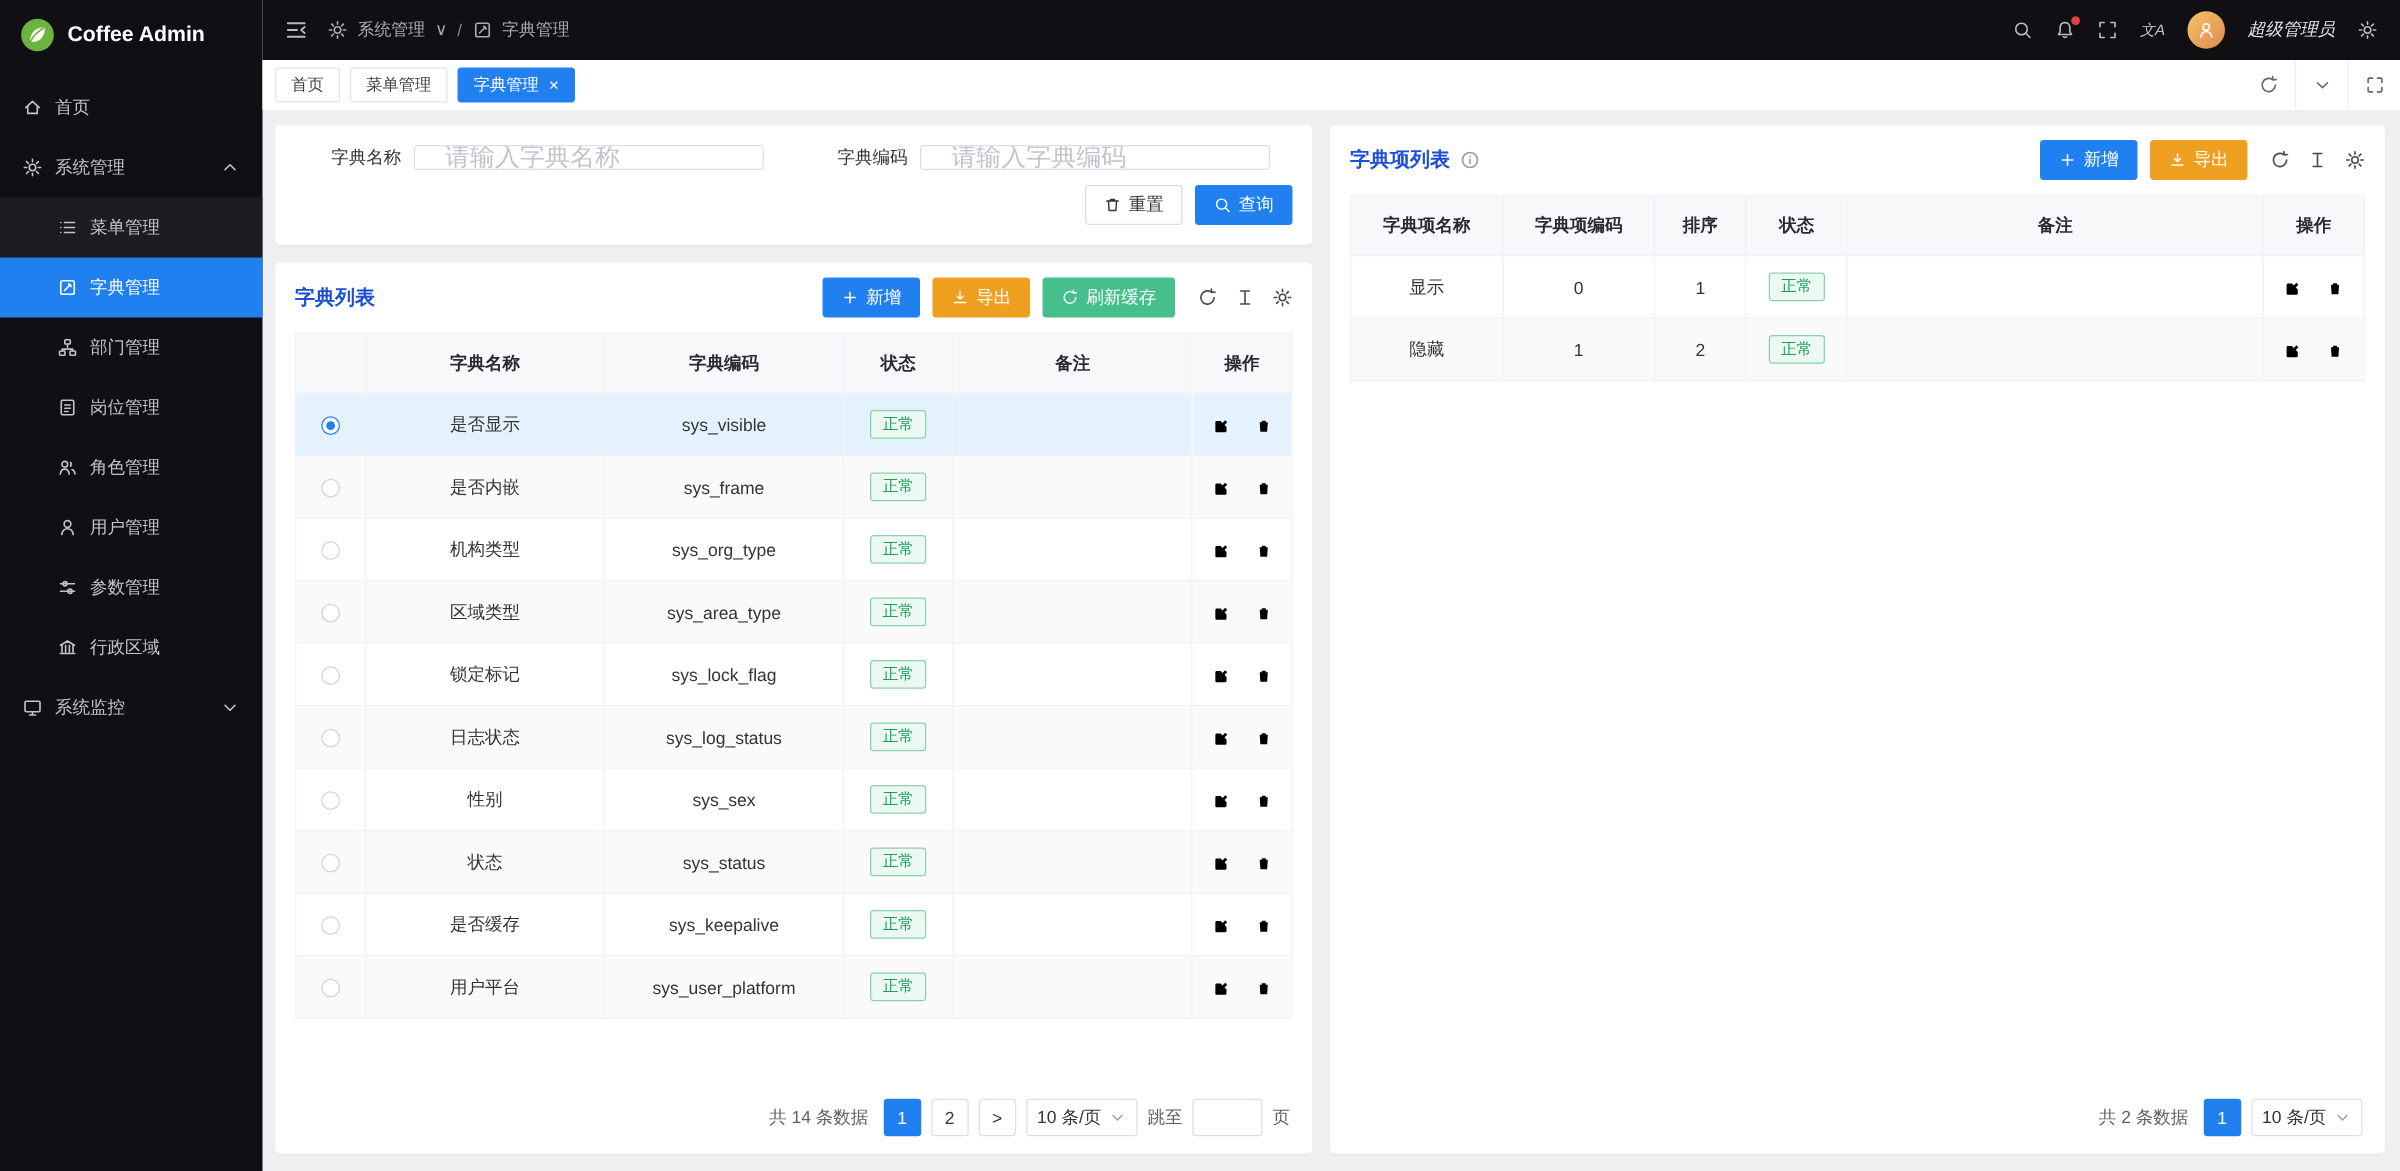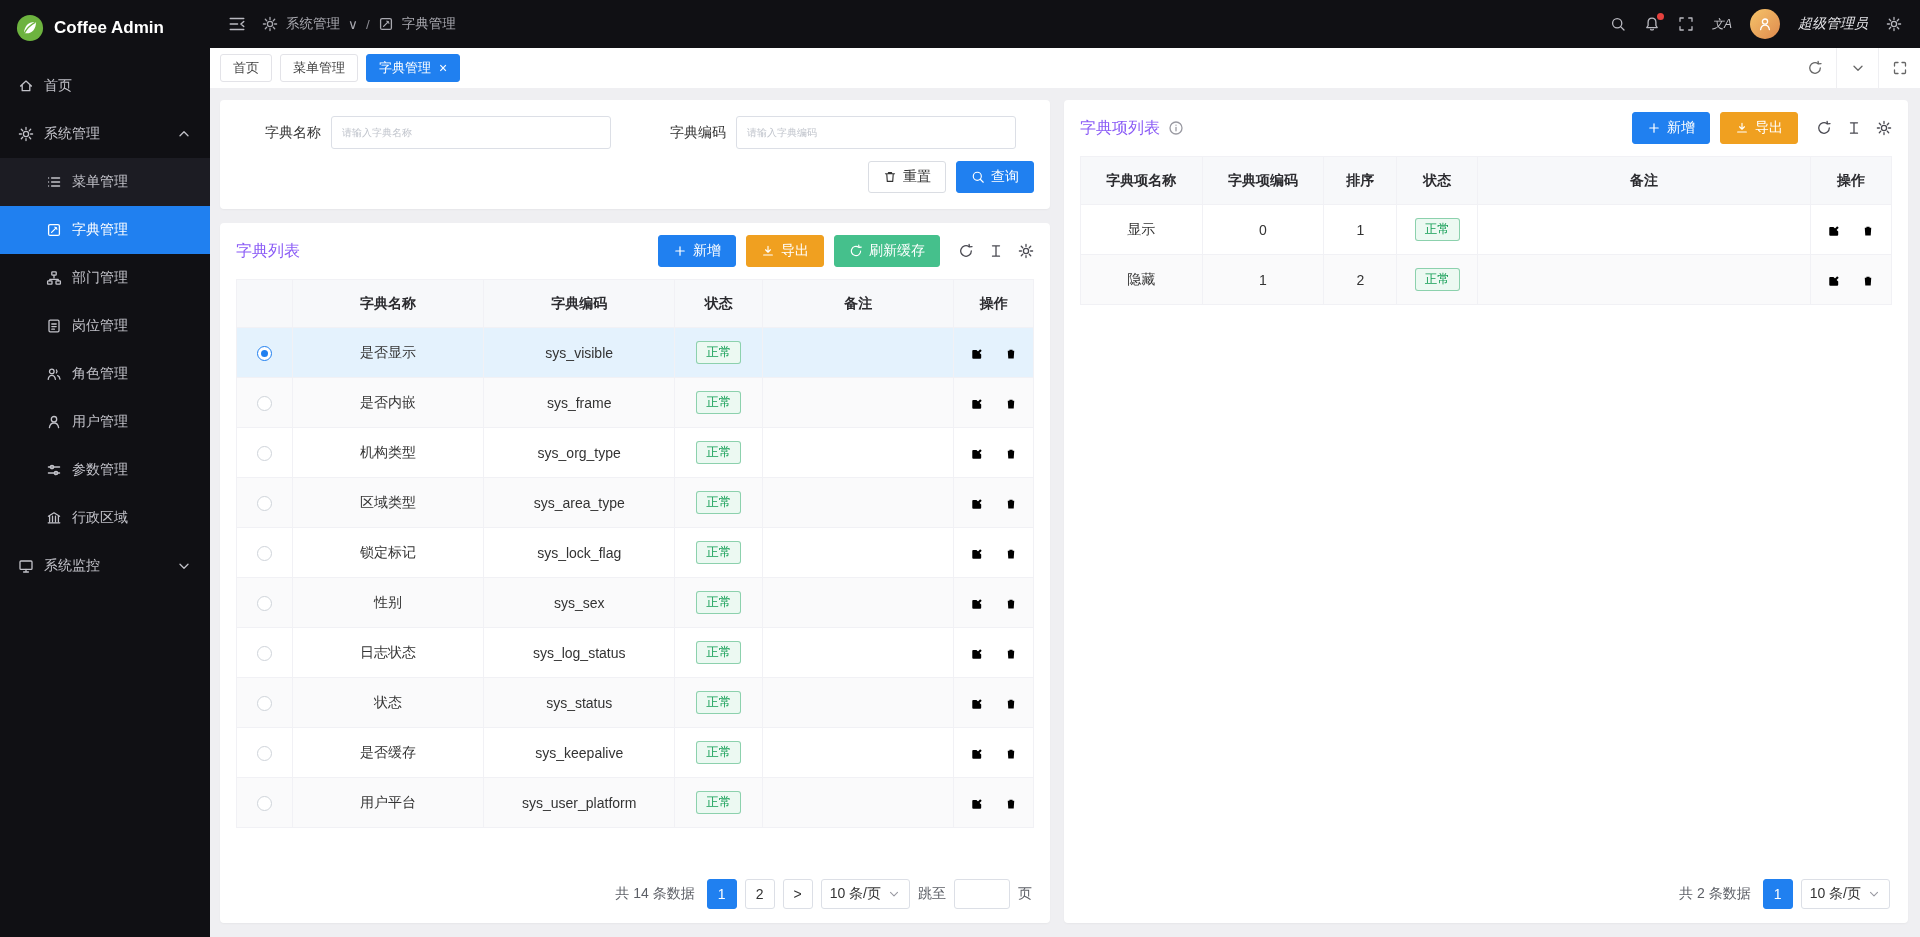--- a/index.html
+++ b/index.html
@@ -47,34 +47,34 @@
   .content { flex:1; display:flex; gap:14px; padding:12px 12px 14px 10px; min-height:0; }
   .col-left { width:830px; min-width:830px; display:flex; flex-direction:column; gap:14px; }
   .col-right { flex:1; display:flex; flex-direction:column; min-width:0; }
   .card { background:#fff; border-radius:4px; box-shadow:0 1px 2px rgba(0,0,0,.04); }
 
   
   .search-card { padding:16px 16px 16px; }
   .search-row { display:flex; gap:30px; }
   .field { display:flex; align-items:center; gap:10px; }
   .field-label { width:85px; text-align:right; font-size:14px; color:#333; white-space:nowrap; }
-  .tinput { width:280px; height:33px; border:1px solid #dcdfe6; border-radius:3px; padding:0 10px; font-size:10px; color:#333; outline:none; font-family:inherit; }
+  .tinput { width:280px; height:20px; border:1px solid #dcdfe6; border-radius:3px; padding:0 24px; font-size:20px; color:#333; outline:none; font-family:inherit; }
   .tinput::placeholder { color:#c0c4cc; }
   .search-actions { display:flex; justify-content:flex-end; gap:10px; margin-top:12px; }
 
   
   .btn { height:32px; padding:0 14px; border-radius:3px; border:1px solid #dadde3; background:#fff; color:#333; font-size:14px; display:inline-flex; align-items:center; gap:6px; cursor:pointer; white-space:nowrap; font-family:inherit; }
   .btn-primary { background:#2080f0; border-color:#2080f0; color:#fff; }
   .btn-warning { background:#f0a020; border-color:#f0a020; color:#fff; }
   .btn-success { background:#45c08c; border-color:#45c08c; color:#fff; }
 
   
   .table-card { flex:1; display:flex; flex-direction:column; padding:0 16px 12px; min-height:0; }
   .card-head { height:56px; display:flex; align-items:center; gap:8px; }
-  .card-title { font-size:16px; font-weight:400; color:#8b5cf6; }
+  .card-title { font-size:16px; font-weight:700; color:#1d4ed8; }
   .info { color:#9a9aa2; cursor:pointer; display:flex; }
   .card-tools { margin-left:auto; display:flex; align-items:center; gap:10px; }
   .tool-icons { display:flex; align-items:center; gap:14px; margin-left:8px; color:#4a4a52; }
 
   table.tbl { width:100%; border-collapse:collapse; table-layout:fixed; }
   .tbl th, .tbl td { border:1px solid #f1f1f5; text-align:center; padding:0 6px; font-size:14px; color:#333; overflow:hidden; white-space:nowrap; text-overflow:ellipsis; }
   .tbl th { background:#f7f8fa; height:48px; font-weight:700; color:#2b2b2f; }
   .tbl td { height:50px; background:#fff; }
   .tbl tbody tr:nth-child(even) td { background:#fafafb; }
   .tbl tr.selected td { background:#e4f2fd;margin-top:48px; }
@@ -480,42 +480,42 @@
                   </span>
                 <span class="act red">
                     <svg class="ic14" viewBox="0 0 16 16">
                       <path d="M2.8 4.3h10.4M6.2 4.3V3h3.6v1.3M4.3 4.3l.6 8.7h6.2l.6-8.7M6.7 6.7v3.8M9.3 6.7v3.8"></path>
                     </svg>
                   </span>
               </td>
             </tr>
             <tr>
               <td><span class="radio"></span></td>
+              <td>日志状态</td>
+              <td>sys_log_status</td>
+              <td><span class="badge">正常</span></td>
+              <td></td>
+              <td>
+                <span class="act">
+                    <svg class="ic14" viewBox="0 0 16 16">
+                      <path d="M12.8 8.7v3.6a1.2 1.2 0 0 1-1.2 1.2H3.8a1.2 1.2 0 0 1-1.2-1.2V4.5a1.2 1.2 0 0 1 1.2-1.2h3.6"></path>
+                      <path d="M11.6 2.6l1.8 1.8-5.6 5.6-2.3.5.5-2.3 5.6-5.6z"></path>
+                    </svg>
+                  </span>
+                <span class="act red">
+                    <svg class="ic14" viewBox="0 0 16 16">
+                      <path d="M2.8 4.3h10.4M6.2 4.3V3h3.6v1.3M4.3 4.3l.6 8.7h6.2l.6-8.7M6.7 6.7v3.8M9.3 6.7v3.8"></path>
+                    </svg>
+                  </span>
+              </td>
+            </tr>
+            <tr>
+              <td><span class="radio"></span></td>
               <td>性别</td>
               <td>sys_sex</td>
-              <td><span class="badge">正常</span></td>
-              <td></td>
-              <td>
-                <span class="act">
-                    <svg class="ic14" viewBox="0 0 16 16">
-                      <path d="M12.8 8.7v3.6a1.2 1.2 0 0 1-1.2 1.2H3.8a1.2 1.2 0 0 1-1.2-1.2V4.5a1.2 1.2 0 0 1 1.2-1.2h3.6"></path>
-                      <path d="M11.6 2.6l1.8 1.8-5.6 5.6-2.3.5.5-2.3 5.6-5.6z"></path>
-                    </svg>
-                  </span>
-                <span class="act red">
-                    <svg class="ic14" viewBox="0 0 16 16">
-                      <path d="M2.8 4.3h10.4M6.2 4.3V3h3.6v1.3M4.3 4.3l.6 8.7h6.2l.6-8.7M6.7 6.7v3.8M9.3 6.7v3.8"></path>
-                    </svg>
-                  </span>
-              </td>
-            </tr>
-            <tr>
-              <td><span class="radio"></span></td>
-              <td>日志状态</td>
-              <td>sys_log_status</td>
               <td><span class="badge">正常</span></td>
               <td></td>
               <td>
                 <span class="act">
                     <svg class="ic14" viewBox="0 0 16 16">
                       <path d="M12.8 8.7v3.6a1.2 1.2 0 0 1-1.2 1.2H3.8a1.2 1.2 0 0 1-1.2-1.2V4.5a1.2 1.2 0 0 1 1.2-1.2h3.6"></path>
                       <path d="M11.6 2.6l1.8 1.8-5.6 5.6-2.3.5.5-2.3 5.6-5.6z"></path>
                     </svg>
                   </span>
                 <span class="act red">

